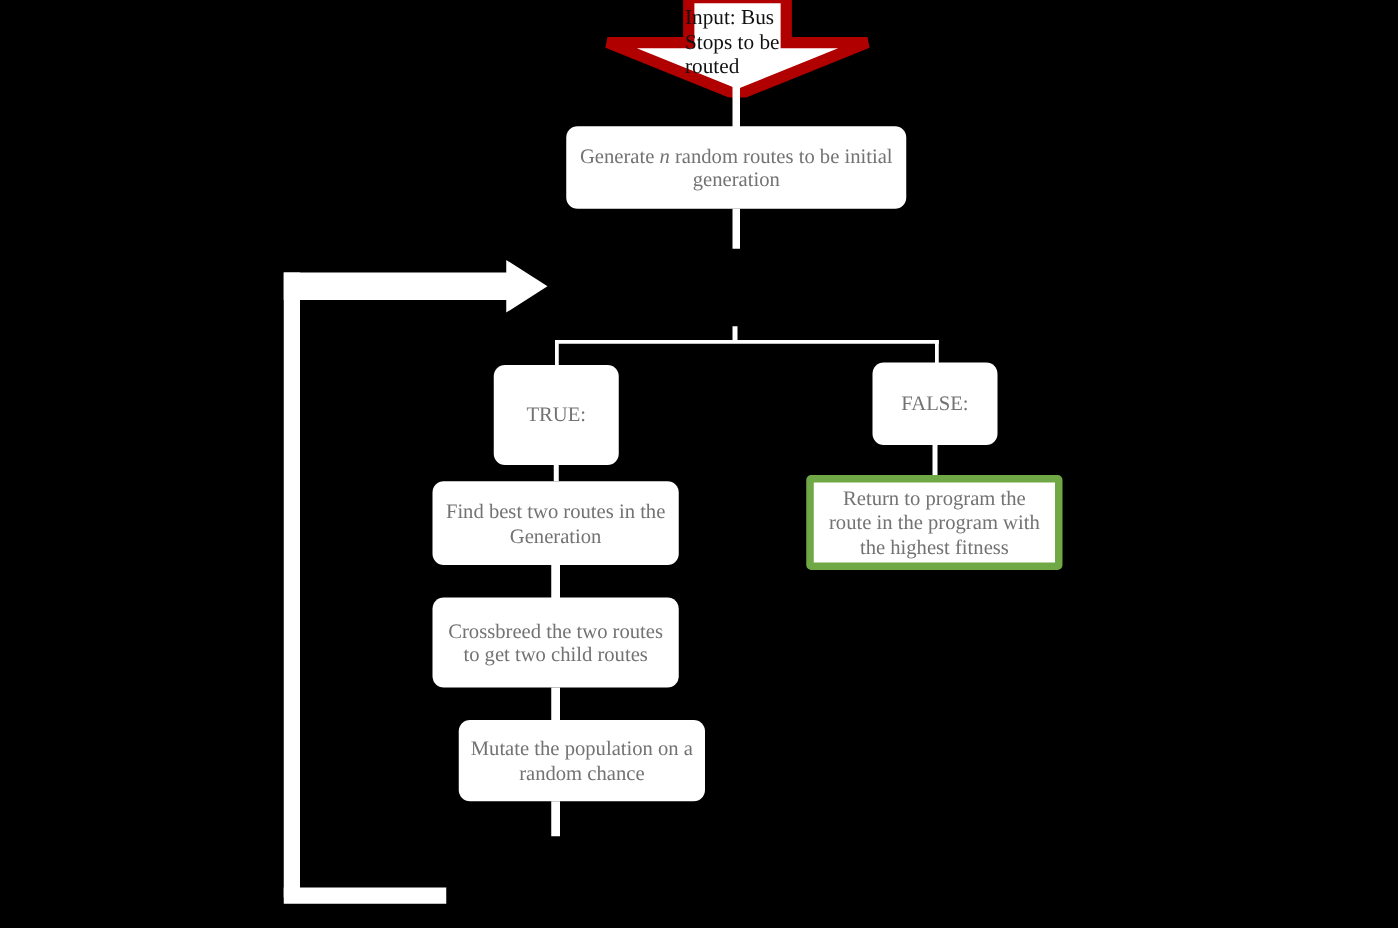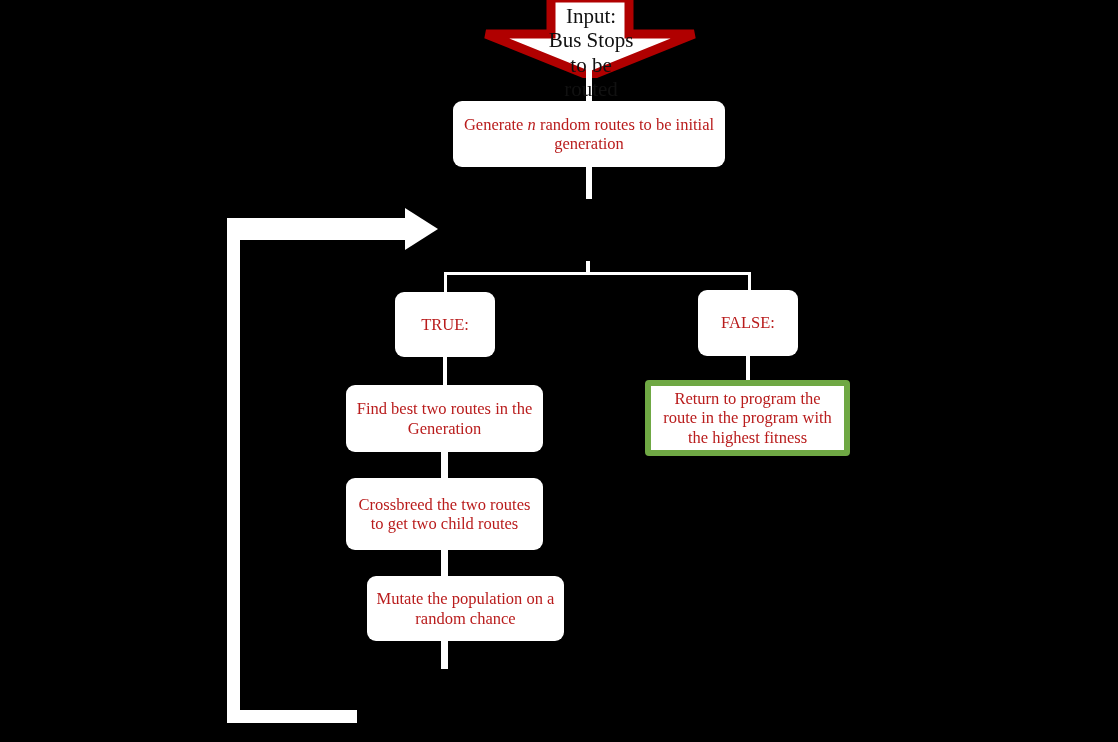--- a/index.html
+++ b/index.html
@@ -13,21 +13,21 @@
     height: 742px;
     background: #000000;
     overflow: hidden;
     font-family: "Liberation Serif", "DejaVu Serif", serif;
   }
 
   
   .box {
     position: absolute;
     background: #ffffff;
-    color: #b91c1c;
+    color: #737373;
     border-radius: 9px;
     display: flex;
     align-items: center;
     justify-content: center;
     text-align: center;
     line-height: 1.16;
     font-size: 16.5px;
     padding: 4px 9px;
     box-sizing: border-box;
   }
@@ -66,23 +66,22 @@
     top: -4px;
     width: 216px;
     height: 82px;
   }
   #input-arrow svg { display: block; }
   #input-arrow-label {
     position: absolute;
     left: 548px;
     top: 4px;
     width: 86px;
-    text-align: center;
     color: #111111;
-    font-size: 21px;
+    font-size: 17px;
     line-height: 1.16;
     z-index: 3;
   }
 </style>
 </head>
 <body>
 
 <div id="canvas">
 
   <div id="input-arrow">
@@ -99,21 +98,21 @@
   </div>
 
   <div class="conn" style="left:586px; top:167px; width:6px; height:32px;"></div>
 
 
   <div class="conn" style="left:586px; top:261px; width:4px; height:13px;"></div>
   <div class="conn" style="left:444px; top:272px; width:307px; height:3px;"></div>
   <div class="conn" style="left:444px; top:272px; width:3px; height:21px;"></div>
   <div class="conn" style="left:748px; top:272px; width:3px; height:19px;"></div>
 
-  <div class="box" style="left:395px; top:292px; width:100px; height:65px;">
+  <div class="box" style="left:395px; top:292px; width:100px; height:80px;">
     <span class="txt">TRUE:</span>
   </div>
 
   <div class="box" style="left:698px; top:290px; width:100px; height:66px;">
     <span class="txt">FALSE:</span>
   </div>
 
   <div class="conn" style="left:443px; top:355px; width:4px; height:30px;"></div>
 
   <div class="conn" style="left:746px; top:356px; width:4px; height:24px;"></div>

